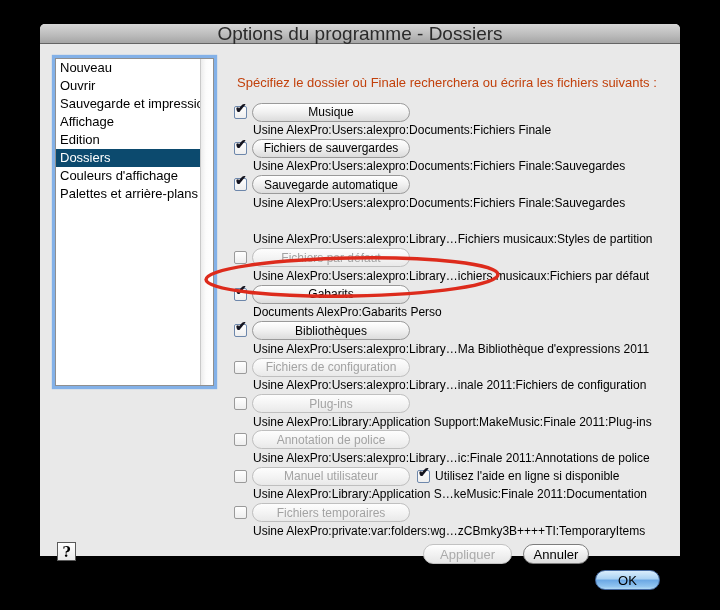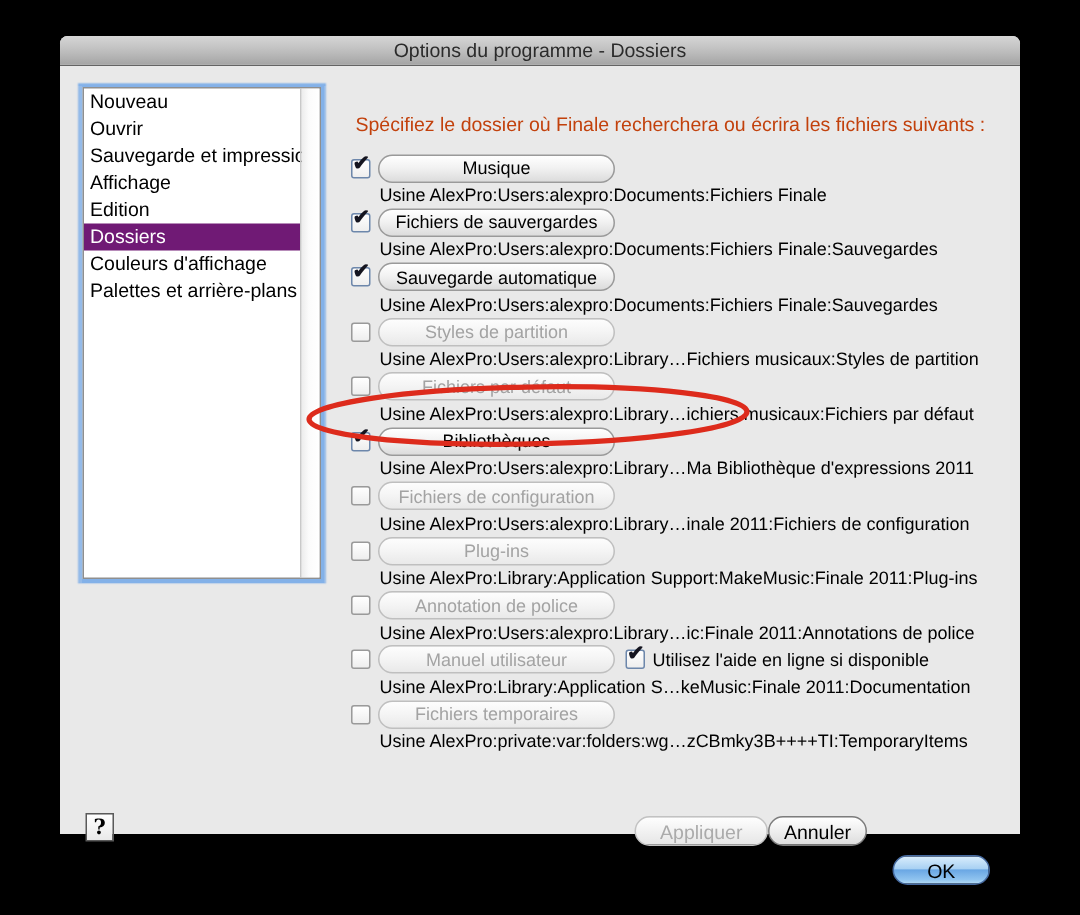--- a/index.html
+++ b/index.html
@@ -14,38 +14,38 @@
     position:absolute; left:40px; top:24px; width:640px; height:532px;
     background:#e9e9e9;
     border-radius:5px 5px 0 0;
   }
   .titlebar {
     position:absolute; left:0; top:0; right:0; height:20px;
     background:linear-gradient(#d6d6d6, #bdbdbd 55%, #a5a5a5);
     border-bottom:1px solid #646464;
     border-radius:5px 5px 0 0;
     display:flex; align-items:center; justify-content:center;
-    font-size:13px; color:#2b2b2b;
+    font-size:19px; color:#2b2b2b;
   }
   .content { position:absolute; left:0; top:21px; right:0; bottom:0; }
 
   
   .sidebar {
     position:absolute; left:15px; top:13px; width:159px; height:328px;
     background:#fff;
     border:1px solid #8f8f8f;
     box-shadow:0 0 1px 3px rgba(125,174,232,.95);
     overflow:hidden;
   }
   .sidebar-items { position:absolute; left:0; top:0; right:13px; }
   .sidebar-item {
     height:18px; line-height:18px; padding-left:4px;
     font-size:13px; color:#000; white-space:nowrap;
   }
-  .sidebar-item.selected { background:#701a75; color:#fff; }
+  .sidebar-item.selected { background:#0c4a6e; color:#fff; }
   .sidebar-scrollbar {
     position:absolute; top:0; right:0; bottom:0; width:13px;
     background:linear-gradient(to right,#ececec,#fbfbfb 40%,#ffffff);
     border-left:1px solid #c9c9c9;
   }
 
   
   .heading {
     position:absolute; left:197px; top:30px; width:430px;
     font-size:13px; color:#c2410c;
@@ -92,21 +92,21 @@
     position:absolute; top:499px; height:20px;
     border-radius:10px; font-family:"Liberation Sans", sans-serif;
     font-size:13px; text-align:center;
   }
   .btn-apply {
     left:383px; width:89px;
     border:1px solid #c2c2c2; color:#ababab;
     background:linear-gradient(#fefefe,#f3f3f3 45%,#e6e6e6);
   }
   .btn-cancel {
-    left:472px; width:66px;
+    left:483px; width:66px;
     border:1px solid #7d7d7d; color:#000;
     background:linear-gradient(#ffffff,#f0f0f0 45%,#dddddd);
   }
   .btn-ok {
     left:555px; width:65px;
     border:1px solid #45699f; color:#000;
     background:linear-gradient(#d9edfc, #a9d1f3 45%, #6aa7e4 50%, #8fc3ef 85%, #b4dbf5);
     margin-top:26px;
   }
 
@@ -166,38 +166,41 @@
     <div class="row-top">
       <span class="checkbox checked">
         <span class="check">✔</span>
       </span>
       <button class="folder-btn">Sauvegarde automatique</button>
 
     </div>
     <div class="row-path">Usine AlexPro:Users:alexpro:Documents:Fichiers Finale:Sauvegardes</div>
   </div>
         <div class="row disabled">
-    <div class="row-top">
-      <span class="checkbox">
-        
-      </span>
-      <button class="folder-btn">Styles de partition</button>
-
-    </div>
     <div class="row-path">Usine AlexPro:Users:alexpro:Library…Fichiers musicaux:Styles de partition</div>
   </div>
         <div class="row disabled">
     <div class="row-top">
       <span class="checkbox">
         
       </span>
       <button class="folder-btn">Fichiers par défaut</button>
 
     </div>
     <div class="row-path">Usine AlexPro:Users:alexpro:Library…ichiers musicaux:Fichiers par défaut</div>
+  </div>
+        <div class="row">
+    <div class="row-top">
+      <span class="checkbox checked">
+        <span class="check">✔</span>
+      </span>
+      <button class="folder-btn">Gabarits</button>
+
+    </div>
+    <div class="row-path">Documents AlexPro:Gabarits Perso</div>
   </div>
         <div class="row">
     <div class="row-top">
       <span class="checkbox checked">
         <span class="check">✔</span>
       </span>
       <button class="folder-btn">Bibliothèques</button>
 
     </div>
     <div class="row-path">Usine AlexPro:Users:alexpro:Library…Ma Bibliothèque d'expressions 2011</div>

